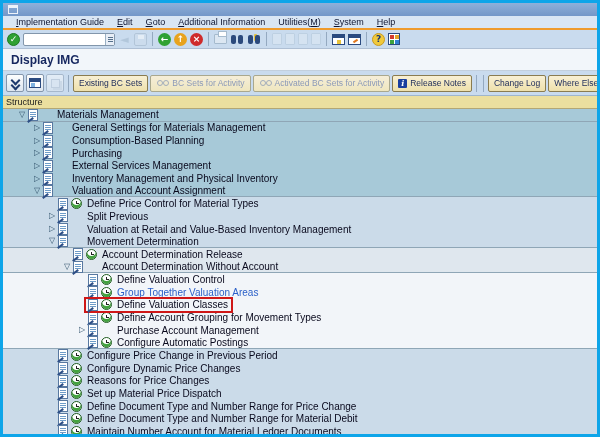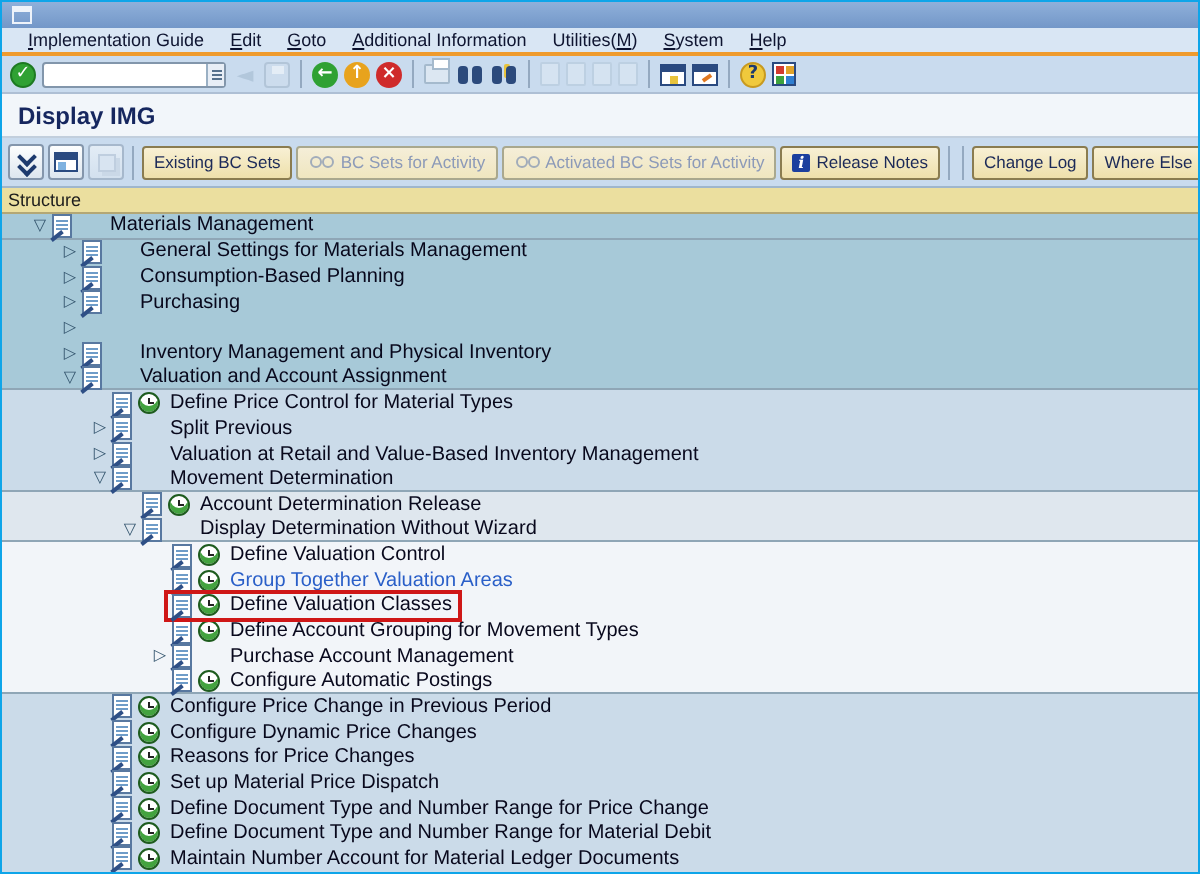--- a/index.html
+++ b/index.html
@@ -5,21 +5,21 @@
   :root{
     --titlebar_blue:#7397c8; --menubar_bg:#d9e6f4; --orange_rule:#ef9b2d;
     --toolbar_bg:#c9dbee; --title_row_bg:#f2f6fa; --title_text:#16275f;
     --structure_bg:#ebdf9f; --band1:#a7c9d8; --band2:#cbdbe9; --band3:#dfe7ee;
     --band4:#f2f5f9; --band_sep:#8fa6b6; --tree_text:#08081c; --link_blue:#2a5fc8;
     --red_box:#cf1717; --green_ok:#2fa133; --exit_yellow:#e8a31d; --cancel_red:#cf2b2b;
     --navy:#1d3a6e; --btn_tan_top:#f8f0d4; --btn_tan_bot:#eee0ab; --btn_border:#8a7c50;
   }
   *{box-sizing:border-box;margin:0;padding:0}
   body{margin:0;font-family:"Liberation Sans",sans-serif;background:#fff}
-  .window{width:600px;height:437px;border:1px solid #0ea5e9;overflow:hidden;background:var(--toolbar_bg);position:relative}
+  .window{width:600px;height:437px;border:3px solid #0ea5e9;overflow:hidden;background:var(--toolbar_bg);position:relative}
 
   
   .titlebar{height:13px;background:linear-gradient(180deg,#8fb0da,var(--titlebar_blue));display:flex;align-items:center;padding-left:5px}
   .win-icon{width:10px;height:9px;border:1px solid #eef3fa;background:transparent;position:relative}
   .win-icon::before{content:"";position:absolute;left:0;top:0;right:0;height:2px;background:#eef3fa}
 
   
   .menubar{height:12px;background:var(--menubar_bg);display:flex;align-items:center;gap:13px;padding:0 0 0 13px;font-size:9px;color:#0e1430;white-space:nowrap}
   .menu-item{cursor:default}
   .menu-item u{text-decoration:underline}
@@ -227,20 +227,25 @@
         <span class="exp">▷</span>
         <span class="rc">
           <span class="i-doc"></span>
           <span class="slot"></span>
           <span class="lbl">Purchasing</span>
         </span>
       </div>
       <div class="tree-row band-b1">
         <span class="sp" style="width: 28px;"></span>
         <span class="exp">▷</span>
+        <span class="rc">
+          <span class="i-doc"></span>
+          <span class="slot"></span>
+          <span class="lbl">External Services Management</span>
+        </span>
       </div>
       <div class="tree-row band-b1">
         <span class="sp" style="width: 28px;"></span>
         <span class="exp">▷</span>
         <span class="rc">
           <span class="i-doc"></span>
           <span class="slot"></span>
           <span class="lbl">Inventory Management and Physical Inventory</span>
         </span>
       </div>
@@ -297,21 +302,21 @@
           <span class="i-act"></span>
           <span class="lbl">Account Determination Release</span>
         </span>
       </div>
       <div class="tree-row band-b3 sep-after">
         <span class="sp" style="width: 58px;"></span>
         <span class="exp">▽</span>
         <span class="rc">
           <span class="i-doc"></span>
           <span class="slot"></span>
-          <span class="lbl">Display Determination Without Wizard</span>
+          <span class="lbl">Account Determination Without Account</span>
         </span>
       </div>
       <div class="tree-row band-b4">
         <span class="sp" style="width: 73px;"></span>
         <span class="exp"></span>
         <span class="rc">
           <span class="i-doc"></span>
           <span class="i-act"></span>
           <span class="lbl">Define Valuation Control</span>
         </span>

